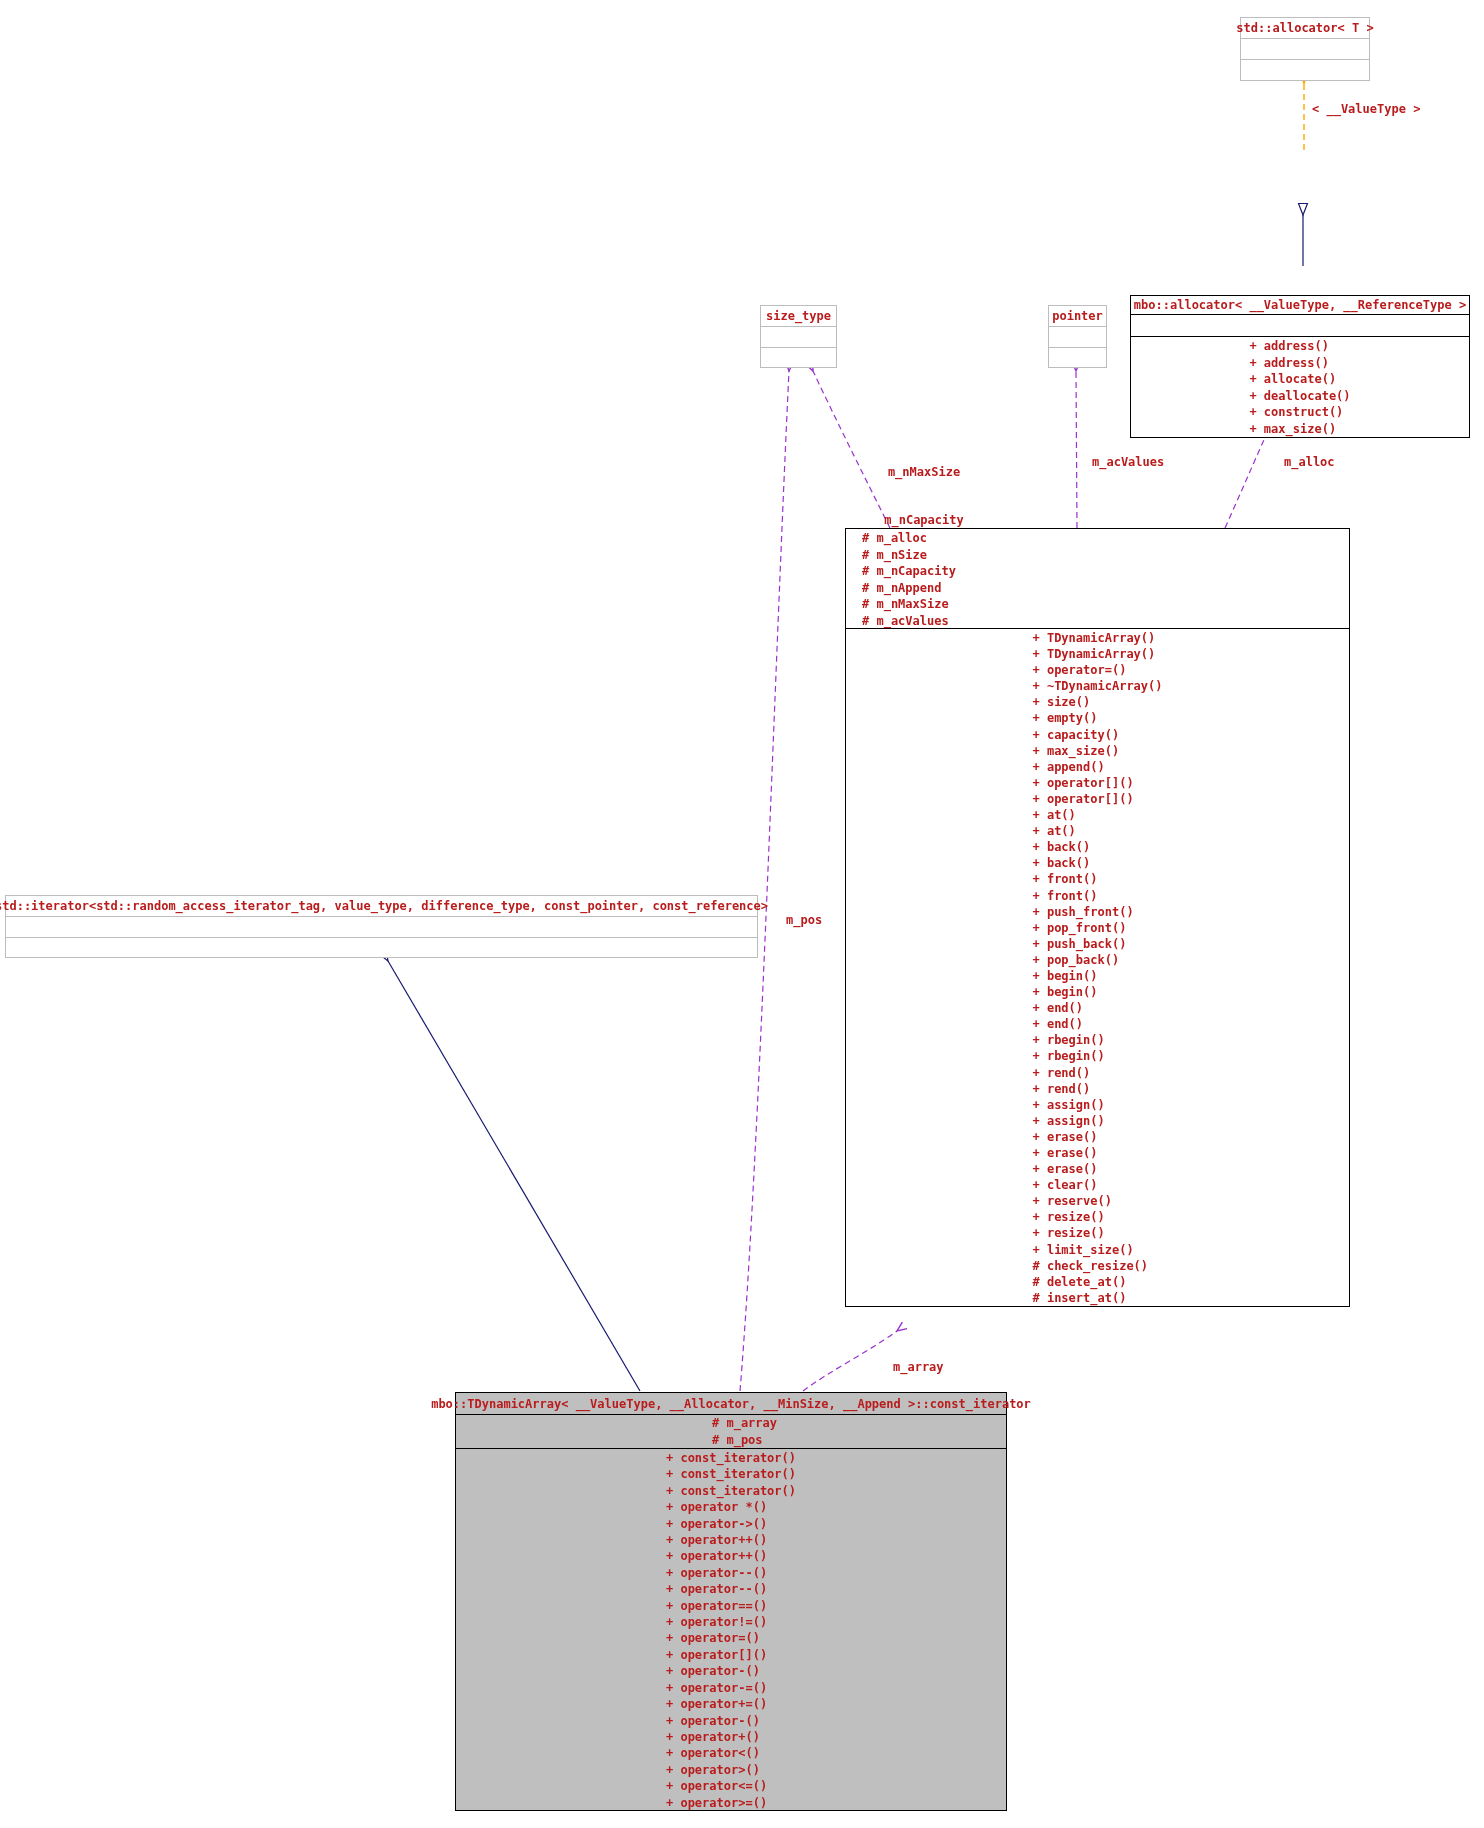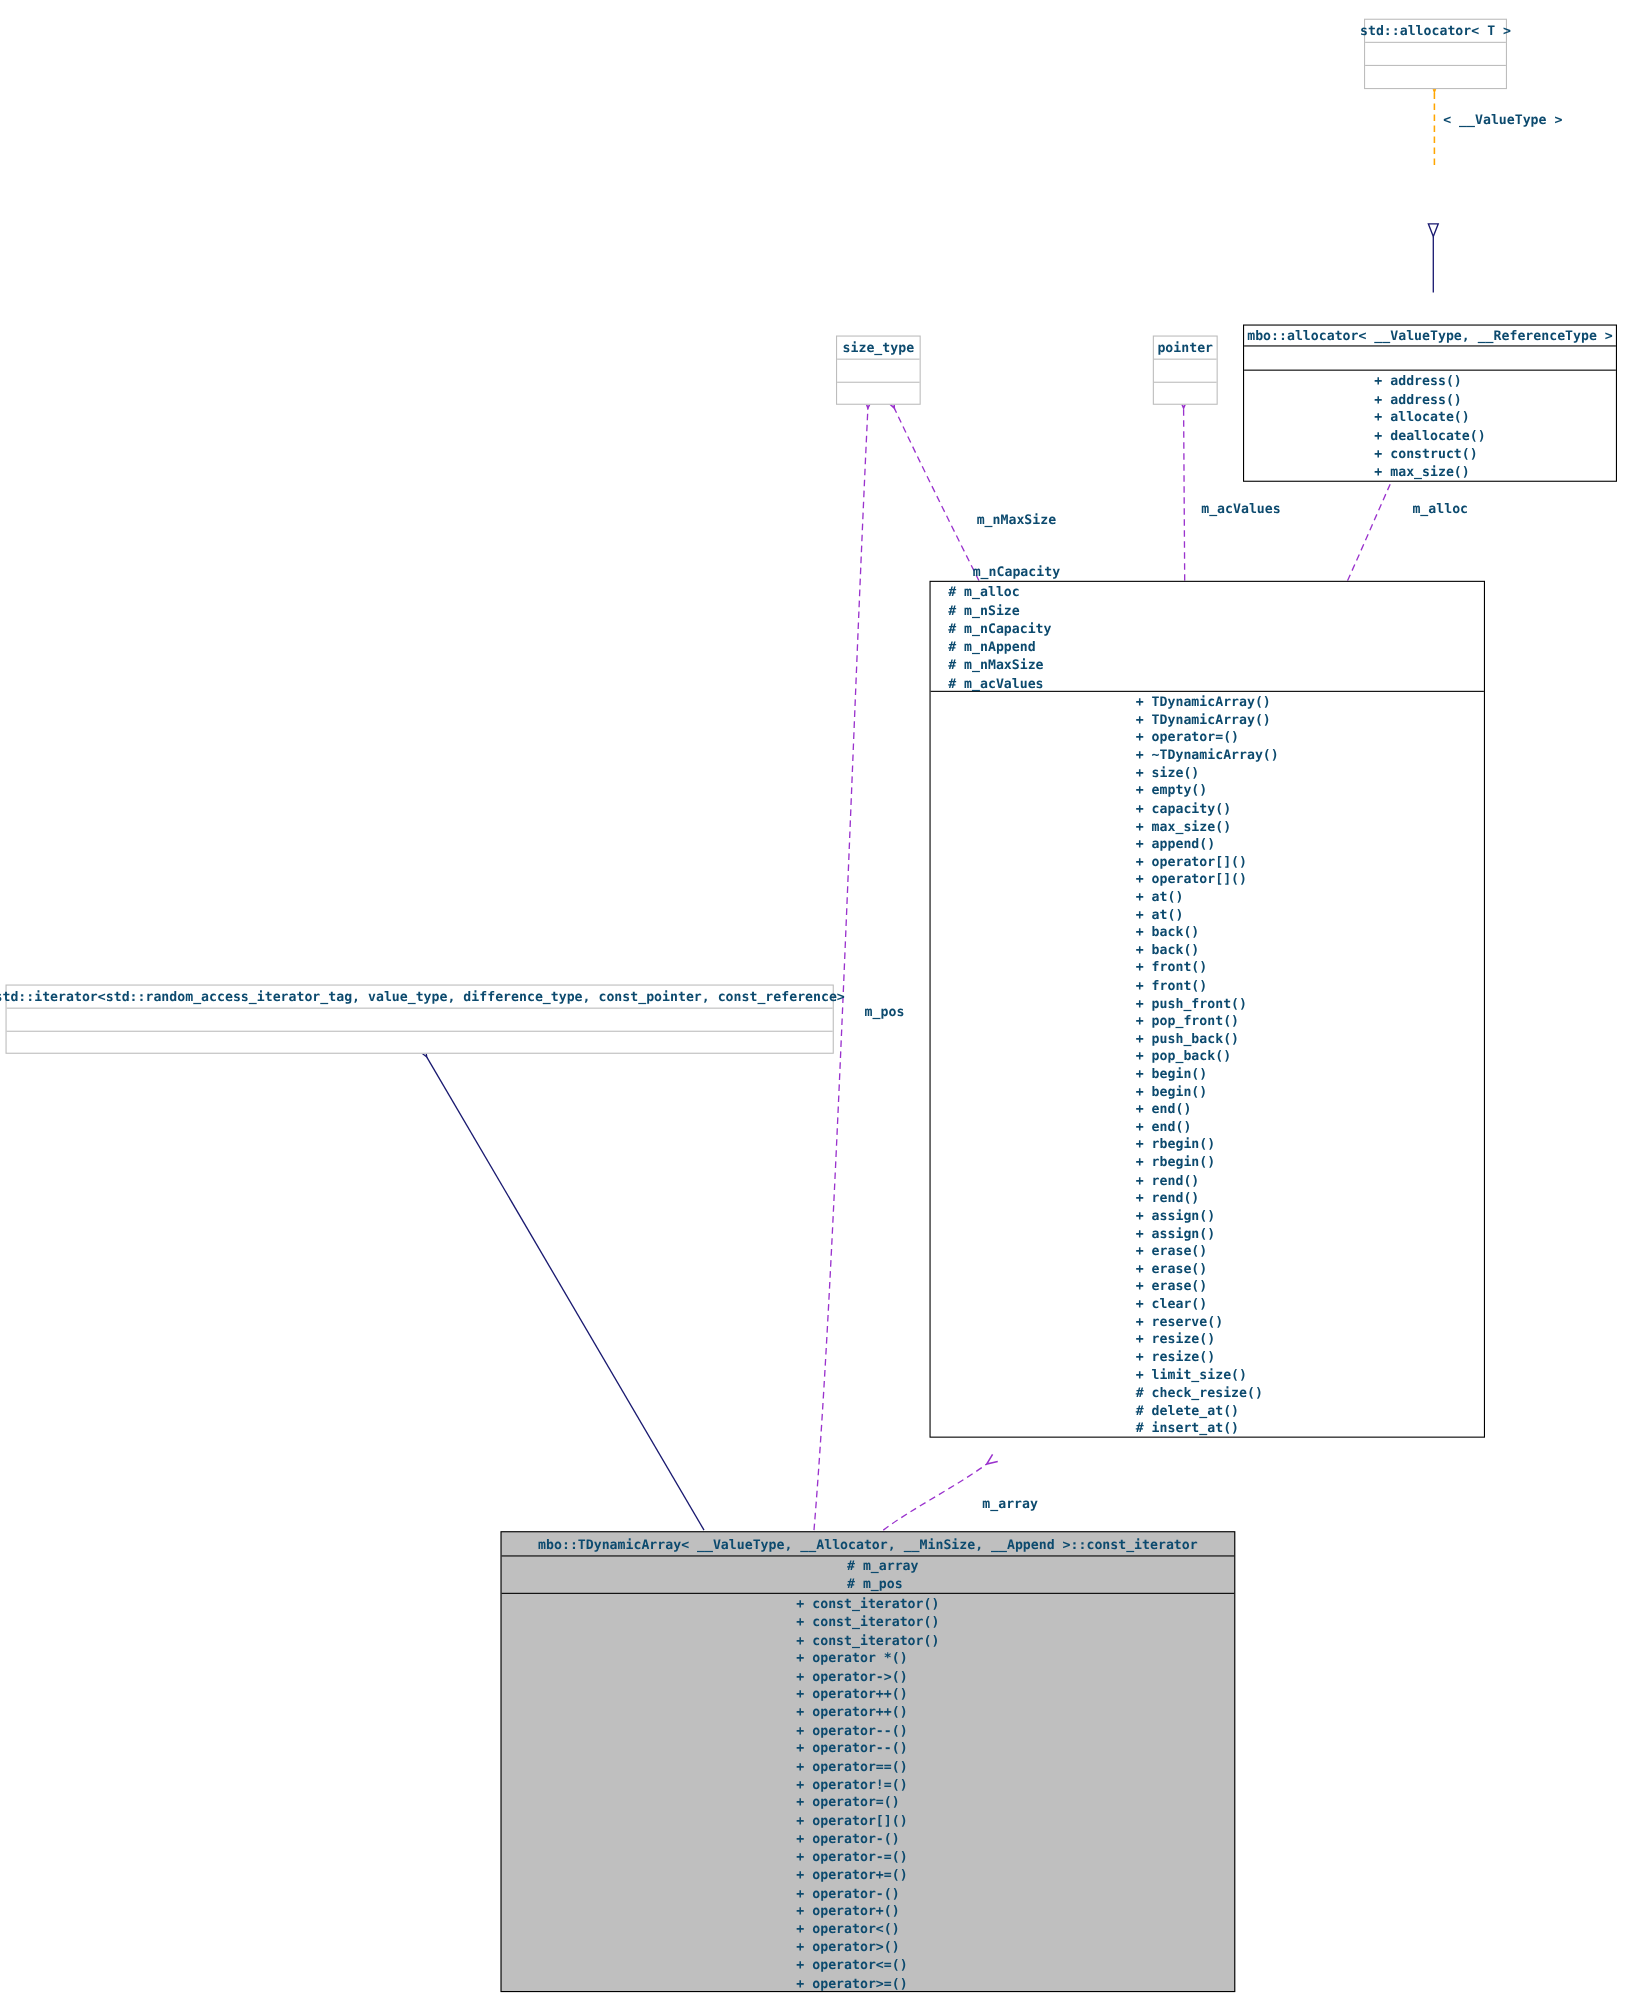--- a/index.html
+++ b/index.html
@@ -1,17 +1,17 @@
 <!DOCTYPE html>
 <html><head>
 <meta charset="utf-8">
 <style>
   html,body{margin:0;padding:0;background:#ffffff;}
   #canvas{position:relative;width:1484px;height:1828px;background:#ffffff;overflow:hidden;
-          font-family:"DejaVu Sans Mono","Liberation Mono",monospace;font-weight:bold;color:#0c4a6e;}
+          font-family:"DejaVu Sans Mono","Liberation Mono",monospace;font-weight:bold;color:#b91c1c;}
   #edges{position:absolute;left:0;top:0;width:1484px;height:1828px;pointer-events:none;}
 
   .uml-box{position:absolute;background:#ffffff;border:1px solid #000;box-sizing:border-box;}
   .uml-box.ext{border-color:#bdbdbd;}
   .uml-title{display:flex;align-items:center;justify-content:center;white-space:nowrap;
              font-size:12px;border-bottom:1px solid #000;padding:0 3px;}
   .ext .uml-title{border-bottom-color:#bdbdbd;}
   .uml-attrs{border-bottom:1px solid #000;}
   .ext .uml-attrs{border-bottom-color:#bdbdbd;}
   .uml-methods{}
@@ -38,21 +38,21 @@
   #box-tdyn{left:845px;top:528px;width:505px;}
   #box-tdyn .uml-title{height:21px;}
   #box-tdyn .uml-attrs{height:99px;}
   #box-tdyn .uml-attrs .member-list{line-height:16.5px;padding-top:1px;margin-left:16px;}
   #box-tdyn .uml-methods{height:677px;}
   #box-tdyn .uml-methods .member-list{line-height:16.1px;padding-top:1px;}
 
   #box-std-iter{left:5px;top:895px;width:753px;}
   #box-std-iter .uml-title{height:20px;} #box-std-iter .uml-attrs{height:20px;} #box-std-iter .uml-methods{height:19px;}
 
-  #box-citer{left:455px;top:1392px;width:668px;background:#bfbfbf;}
+  #box-citer{left:455px;top:1392px;width:552px;background:#bfbfbf;}
   #box-citer .uml-title{height:21px;}
   #box-citer .uml-attrs{height:33px;padding-left:27px;}
   #box-citer .uml-attrs .member-list{line-height:16.5px;}
   #box-citer .uml-methods{height:361px;}
   #box-citer .uml-methods .member-list{line-height:16.4px;padding-top:1px;}
 
   .edge-label{position:absolute;font-size:12px;white-space:pre;line-height:14px;}
   #lbl-mfields{left:880px;top:432px;width:88px;text-align:center;line-height:16px;}
   #lbl-acvalues{left:1092px;top:455px;}
   #lbl-alloc{left:1284px;top:455px;}

